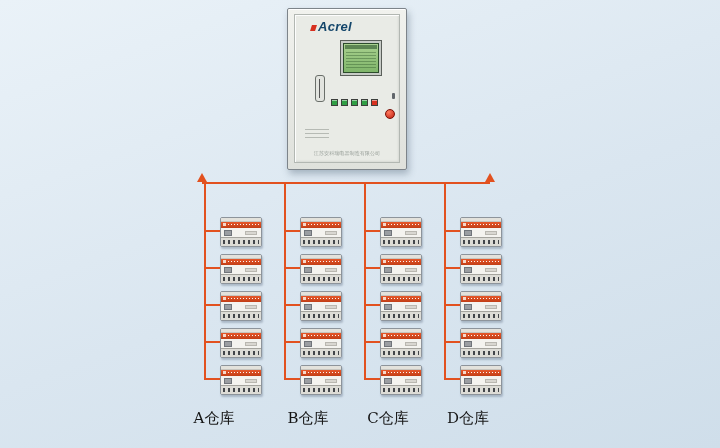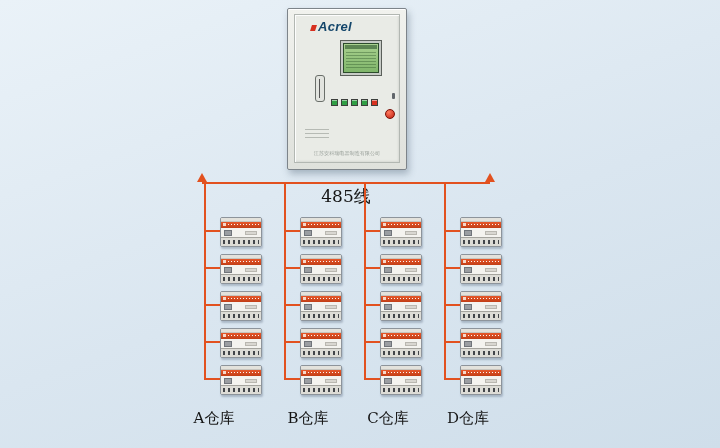--- a/index.html
+++ b/index.html
@@ -100,21 +100,20 @@
           <i></i>
         </div>
       <div class="lock"></div>
       <div class="cab-footer">江苏安科瑞电器制造有限公司</div>
     </div>
   </div>
 
   <div class="bus"></div>
   <div class="bus-arrow left"></div>
   <div class="bus-arrow right"></div>
-  <div class="bus-label">485线</div>
 
   <div id="columns">
       <div class="vline" style="left: 204px;"></div>
       <div class="stub" style="left: 205px; top: 230px;"></div>
       <div class="device" style="left: 220px; top: 217px;">
         <div class="d-top"></div>
         <div class="d-band"></div>
         <div class="d-mid"></div>
         <div class="d-term"></div>
       </div>

